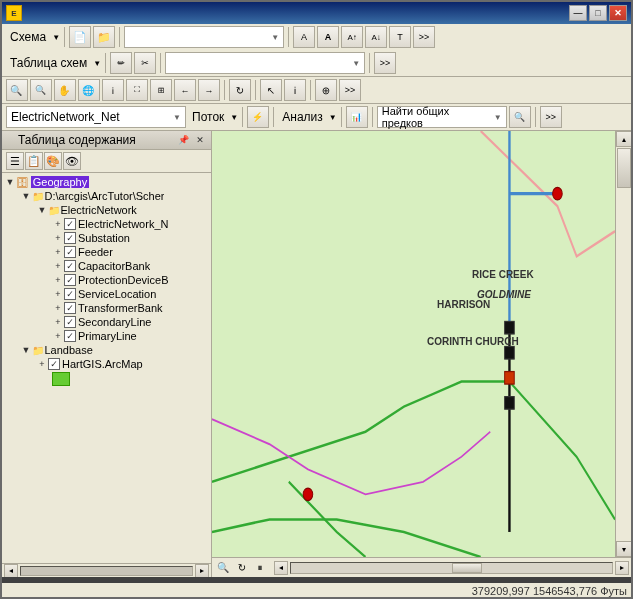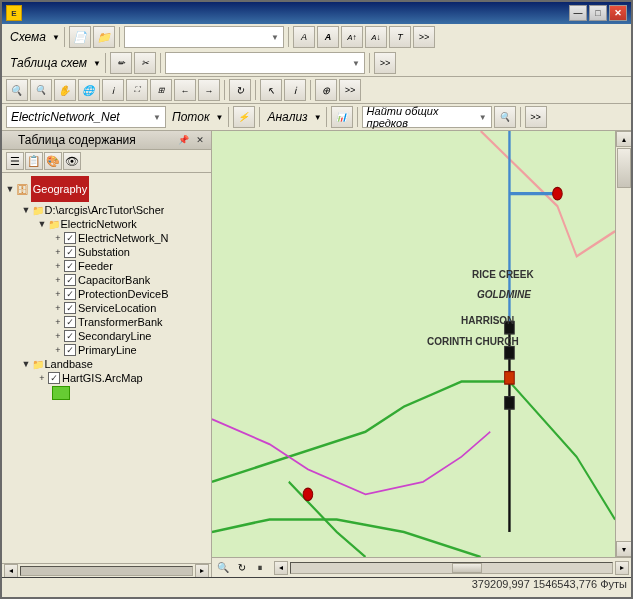--- a/index.html
+++ b/index.html
@@ -10,21 +10,21 @@
     .title-bar { background: linear-gradient(to bottom, #0a246a, #3a6ea5); height: 22px; display: flex; align-items: center; padding: 0 4px; color: white; font-size: 12px; font-weight: bold; flex-shrink: 0; }
     .title-bar-text { flex: 1; display: flex; align-items: center; gap: 4px; }
     .title-bar-icon { width: 16px; height: 16px; background: #ffcc00; border: 1px solid #cc9900; display: flex; align-items: center; justify-content: center; font-size: 8px; color: #333; }
     .title-bar-controls { display: flex; gap: 2px; }
     .tb-btn { width: 18px; height: 16px; background: linear-gradient(to bottom, #e8e8e8, #c8c8c8); border: 1px solid #999; display: flex; align-items: center; justify-content: center; font-size: 9px; color: #333; cursor: pointer; }
     .tb-btn.close { background: linear-gradient(to bottom, #e8503a, #c0392b); color: white; }
     
     .menubar { background: #ece9d8; border-bottom: 1px solid #aca899; display: flex; align-items: center; padding: 2px 4px; gap: 2px; flex-shrink: 0; }
     .menu-item { padding: 2px 6px; cursor: pointer; color: #000; }
     
-    .toolbar-area { background: #ece9d8; border-bottom: 1px solid #aca899; flex-shrink: 0; font-style: italic; }
+    .toolbar-area { background: #ece9d8; border-bottom: 1px solid #aca899; flex-shrink: 0; }
     .toolbar-row { display: flex; align-items: center; padding: 2px 4px; gap: 2px; min-height: 26px; }
     .tb-separator { width: 1px; height: 20px; background: #aca899; margin: 0 2px; }
     .tb-icon { width: 22px; height: 22px; background: linear-gradient(to bottom, #f5f3ee, #dedad0); border: 1px solid #aca899; display: flex; align-items: center; justify-content: center; font-size: 11px; cursor: pointer; }
     .tb-dropdown { height: 22px; border: 1px solid #aca899; background: white; display: flex; align-items: center; padding: 0 4px; cursor: pointer; }
     .tb-dropdown-wide { width: 160px; }
     .dropdown-arrow { margin-left: auto; font-size: 8px; color: #666; padding-left: 4px; }
     
     .main-area { display: flex; flex: 1; overflow: hidden; }
     
     .toc-panel { width: 210px; background: #ece9d8; border-right: 1px solid #aca899; display: flex; flex-direction: column; flex-shrink: 0; }
@@ -53,21 +53,21 @@
     
     .map-bottom { display: flex; align-items: center; border-top: 1px solid #aca899; background: #ece9d8; height: 20px; }
     .map-scrollbar-h { flex: 1; background: #ece9d8; display: flex; align-items: center; padding: 0 2px; gap: 2px; }
     .h-scrollbar-btn { width: 14px; height: 14px; background: linear-gradient(to bottom, #f0ede4, #d8d4c8); border: 1px solid #aca899; display: flex; align-items: center; justify-content: center; font-size: 8px; cursor: pointer; }
     .h-scrollbar-track { flex: 1; height: 12px; background: #d8d4c8; border: 1px inset #aca899; position: relative; }
     .h-scrollbar-thumb { width: 30px; height: 10px; background: linear-gradient(to bottom, #f0ede4, #c8c4b8); border: 1px solid #aca899; position: absolute; left: 50%; top: 0; }
     
     .map-toolbar-bottom { display: flex; align-items: center; gap: 2px; padding: 0 4px; }
     .map-tb-icon { width: 16px; height: 16px; display: flex; align-items: center; justify-content: center; font-size: 10px; cursor: pointer; }
     
-    .status-bar { background: #ece9d8; border-top: 1px solid #404040; height: 20px; display: flex; align-items: flex-start; padding: 0 4px; flex-shrink: 0; }
+    .status-bar { background: #ece9d8; border-top: 6px solid #404040; height: 20px; display: flex; align-items: flex-end; padding: 0 4px; flex-shrink: 0; }
     .status-text { font-size: 11px; color: #333; margin-left: auto; }
     
     
     .map-canvas { position: absolute; top: 0; left: 0; width: 100%; height: 100%; }
     
     
     .map-label { position: absolute; font-size: 10px; font-weight: bold; color: #333; white-space: nowrap; }
     
     
     .right-scroll { width: 16px; display: flex; flex-direction: column; background: #ece9d8; border-left: 1px solid #aca899; }
@@ -138,21 +138,21 @@
       <div class="tb-separator"></div>
       <div class="tb-icon" style="font-size:10px;">↻</div>
       <div class="tb-separator"></div>
       <div class="tb-icon" style="font-size:10px;">↖</div>
       <div class="tb-icon" style="font-size:10px;">ℹ</div>
       <div class="tb-separator"></div>
       <div class="tb-icon" style="font-size:10px;">⊕</div>
       <div class="tb-icon" style="font-size:9px;">&gt;&gt;</div>
     </div>
     <div class="toolbar-row" style="border-top:1px solid #aca899;">
-      <div class="tb-dropdown" style="width:160px;">
+      <div class="tb-dropdown" style="width:180px;">
         <span>ElectricNetwork_Net</span>
         <span class="dropdown-arrow">▼</span>
       </div>
       <span style="padding:0 4px;">Поток</span>
       <span style="font-size:8px;">▼</span>
       <div class="tb-separator"></div>
       <div class="tb-icon" style="font-size:9px;">⚡</div>
       <div class="tb-separator"></div>
       <span style="padding:0 4px;">Анализ</span>
       <span style="font-size:8px;">▼</span>
@@ -183,21 +183,21 @@
         <div class="tb-icon" style="width:18px;height:18px;">☰</div>
         <div class="tb-icon" style="width:18px;height:18px;">📋</div>
         <div class="tb-icon" style="width:18px;height:18px;">🎨</div>
         <div class="tb-icon" style="width:18px;height:18px;">👁</div>
       </div>
       <div class="toc-content">
 
         <div class="toc-item">
           <span class="expand-icon">▼</span>
           <span style="margin-right:2px;font-size:10px;color:#cc6600;">🗄</span>
-          <span class="toc-label selected-item" style="background:#b91c1c;color:white;padding:7px 2px;">Geography</span>
+          <span class="toc-label selected-item" style="background:#6d28d9;color:white;padding:0 2px;">Geography</span>
         </div>
 
         <div class="toc-item toc-indent1">
           <span class="expand-icon">▼</span>
           <span style="font-size:10px;">📁</span>
           <span class="toc-label">D:\arcgis\ArcTutor\Scher</span>
         </div>
 
         <div class="toc-item toc-indent2">
           <span class="expand-icon">▼</span>
@@ -316,21 +316,21 @@
 
             <rect x="305" y="172" width="10" height="10" fill="#111" stroke="#333"></rect>
 
             <rect x="305" y="192" width="10" height="10" fill="#cc3300" stroke="#881100"></rect>
 
             <rect x="305" y="212" width="10" height="10" fill="#111" stroke="#333"></rect>
           </svg>
 
           <div class="map-label" style="left:260px;top:138px;">RICE CREEK</div>
           <div class="map-label" style="left:265px;top:158px;font-style:italic;">GOLDMINE</div>
-          <div class="map-label" style="left:225px;top:184px;margin-left:24px;">HARRISON</div>
+          <div class="map-label" style="left:225px;top:168px;">HARRISON</div>
           <div class="map-label" style="left:215px;top:205px;">CORINTH CHURCH</div>
         </div>
 
         <div class="right-scroll">
           <div class="scrollbar-btn">▴</div>
           <div class="scrollbar-track">
             <div class="scrollbar-thumb"></div>
           </div>
           <div class="scrollbar-btn">▾</div>
         </div>

